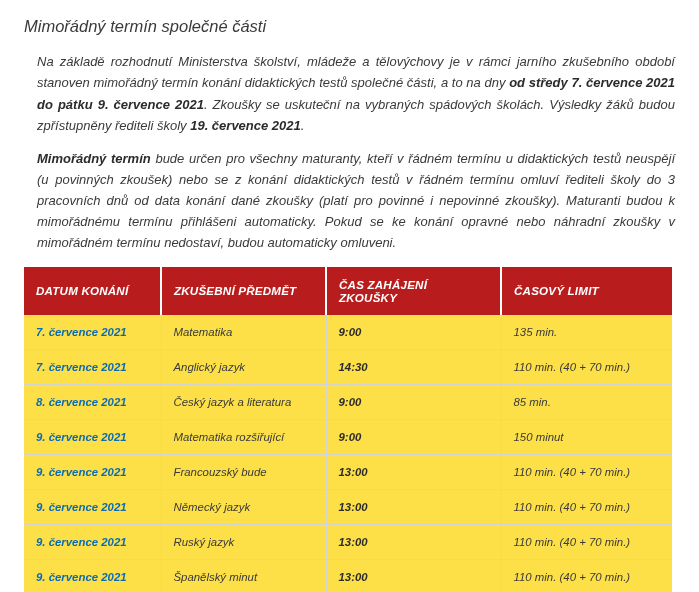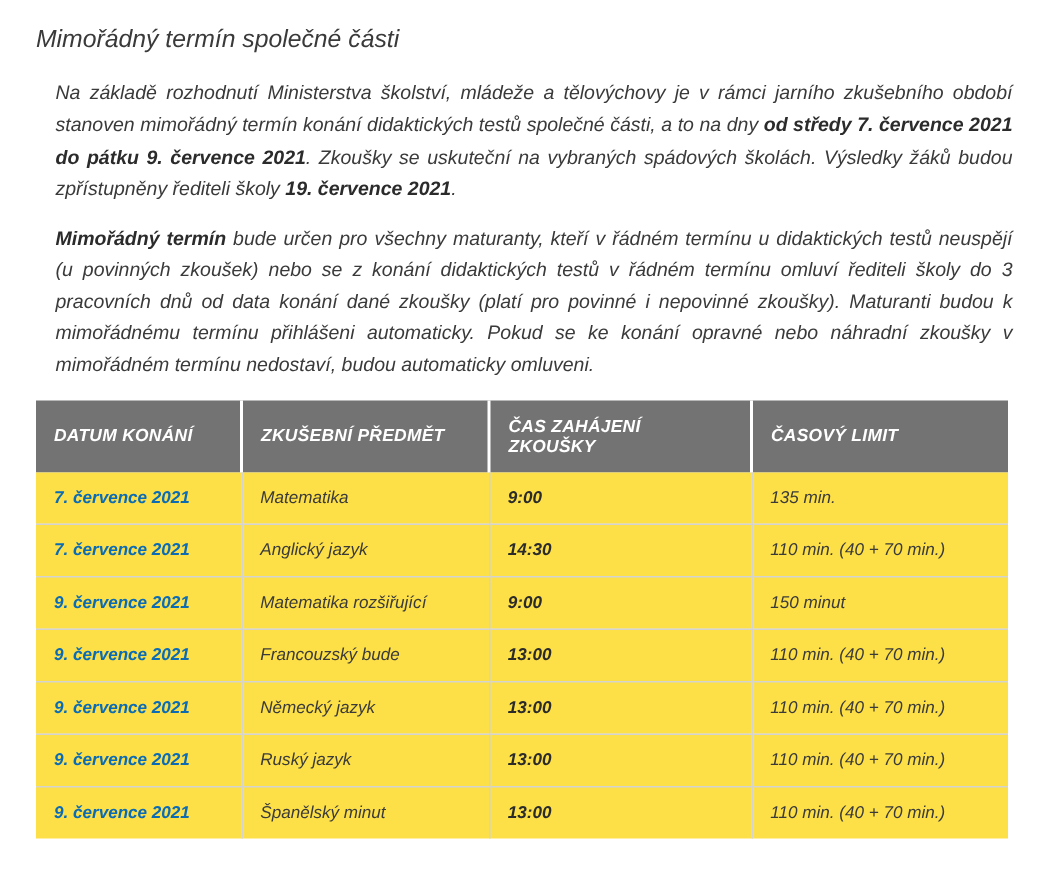--- a/index.html
+++ b/index.html
@@ -35,21 +35,21 @@
   }
   .para b { font-weight: bold; color: #2b2b2b; }
 
   table.schedule {
     border-collapse: collapse;
     width: 648px;
     margin: 14px 0 0 0;
     table-layout: fixed;
   }
   table.schedule thead th {
-    background: #737373;
+    background: #b91c1c;
     color: #ffffff;
     font-size: 11.6px;
     font-weight: bold;
     text-align: left;
     padding: 11px 12px;
     border-right: 2px solid #ffffff;
     letter-spacing: 0.2px;
   }
   table.schedule thead th:last-child { border-right: none; }
   table.schedule tbody td {
@@ -117,20 +117,26 @@
           <td class="time">9:00</td>
           <td>135 min.</td>
         </tr>
         <tr>
           <td>7. července 2021</td>
           <td>Anglický jazyk</td>
           <td class="time">14:30</td>
           <td>110 min. (40 + 70 min.)</td>
         </tr>
         <tr>
+          <td>8. července 2021</td>
+          <td>Český jazyk a literatura</td>
+          <td class="time">9:00</td>
+          <td>85 min.</td>
+        </tr>
+        <tr>
           <td>9. července 2021</td>
           <td>Matematika rozšiřující</td>
           <td class="time">9:00</td>
           <td>150 minut</td>
         </tr>
         <tr>
           <td>9. července 2021</td>
           <td>Francouzský bude</td>
           <td class="time">13:00</td>
           <td>110 min. (40 + 70 min.)</td>

